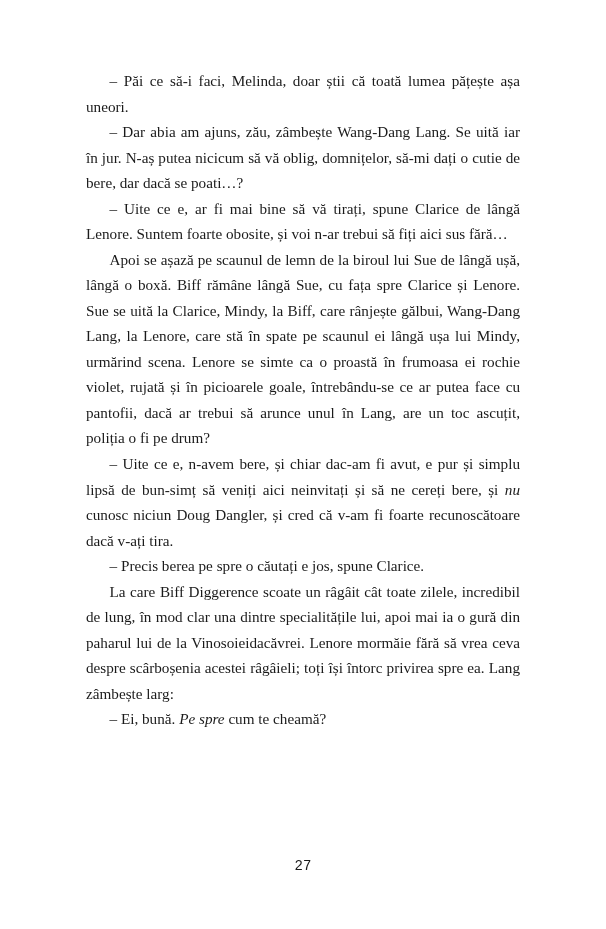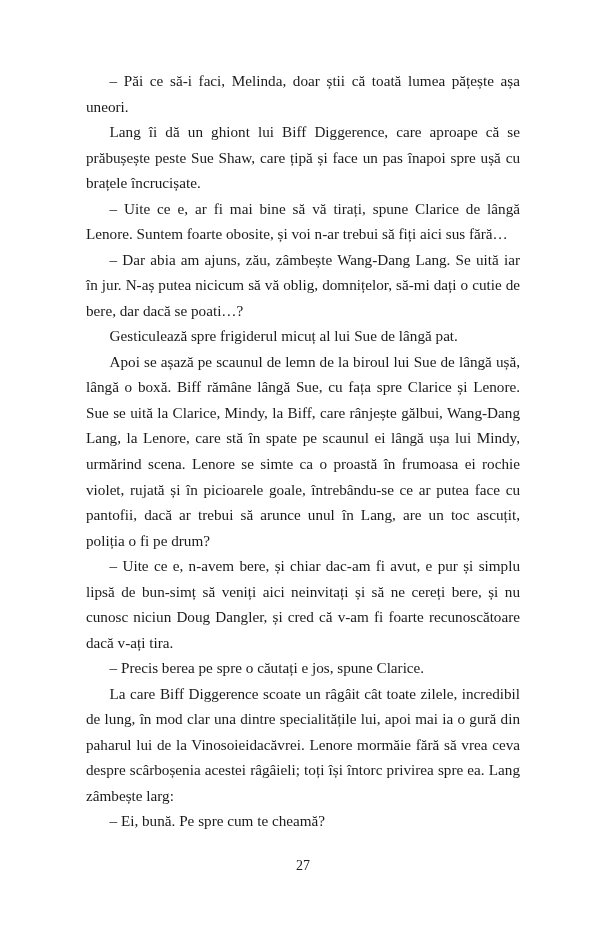--- a/index.html
+++ b/index.html
@@ -26,43 +26,42 @@
     line-height: 1.68;
     text-align: justify;
     text-justify: inter-word;
     hyphens: manual;
   }
   .body-text p {
     margin: 0;
     text-indent: 1.55em;
   }
   .italic {
+    font-style: italic;
     margin-top: 33px;
   }
   .page-number {
     position: absolute;
     left: 0;
     right: 0;
     top: 858px;
     text-align: center;
     font-size: 14px;
-    font-family: Liberation Serif, serif;
+    font-family: Liberation Mono, monospace;
     color: #1a1a1a;
   }
 </style>
 </head>
 <body>
 
 <div class="page">
   <div class="body-text" id="body-text">
       <p>– Păi ce să-i faci, Melinda, doar știi că toată lumea pățește așa uneori.</p>
-      <p>Lang îi dă un ghiont lui Biff Diggerence, care aproape că se prăbușește peste Sue Shaw, care țipă și face un pas înapoi spre ușă cu brațele încrucișate.</p>
+      <p>– Dar abia am ajuns, zău, zâmbește Wang-Dang Lang. Se uită iar în jur. N-aș putea nicicum să vă oblig, domnițelor, să-mi dați o cutie de bere, dar dacă se poati…?</p>
       <p>– Uite ce e, ar fi mai bine să vă tirați, spune Clarice de lângă Lenore. Suntem foarte obosite, și voi n-ar trebui să fiți aici sus fără…</p>
-      <p>– Dar abia am ajuns, zău, zâmbește Wang-Dang Lang. Se uită iar în jur. N-aș putea nicicum să vă oblig, domnițelor, să-mi dați o cutie de bere, dar dacă se poati…?</p>
-      <p>Gesticulează spre frigiderul micuț al lui Sue de lângă pat.</p>
       <p>Apoi se așază pe scaunul de lemn de la biroul lui Sue de lângă ușă, lângă o boxă. Biff rămâne lângă Sue, cu fața spre Clarice și Lenore. Sue se uită la Clarice, Mindy, la Biff, care rânjește gălbui, Wang-Dang Lang, la Lenore, care stă în spate pe scaunul ei lângă ușa lui Mindy, urmărind scena. Lenore se simte ca o proastă în frumoasa ei rochie violet, rujată și în picioarele goale, întrebându-se ce ar putea face cu pantofii, dacă ar trebui să arunce unul în Lang, are un toc ascuțit, poliția o fi pe drum?</p>
       <p>– Uite ce e, n-avem bere, și chiar dac-am fi avut, e pur și simplu lipsă de bun-simț să veniți aici neinvitați și să ne cereți bere, și <span class="italic">nu</span> cunosc niciun Doug Dangler, și cred că v-am fi foarte recunoscătoare dacă v-ați tira.</p>
       <p>– Precis berea pe spre o căutați e jos, spune Clarice.</p>
       <p>La care Biff Diggerence scoate un râgâit cât toate zilele, incredibil de lung, în mod clar una dintre specialitățile lui, apoi mai ia o gură din paharul lui de la Vinosoieidacăvrei. Lenore mormăie fără să vrea ceva despre scârboșenia acestei râgâieli; toți își întorc privirea spre ea. Lang zâmbește larg:</p>
       <p>– Ei, bună. <span class="italic">Pe spre</span> cum te cheamă?</p>
     </div>
   <div class="page-number">27</div>
 </div>
 
 </body></html>

